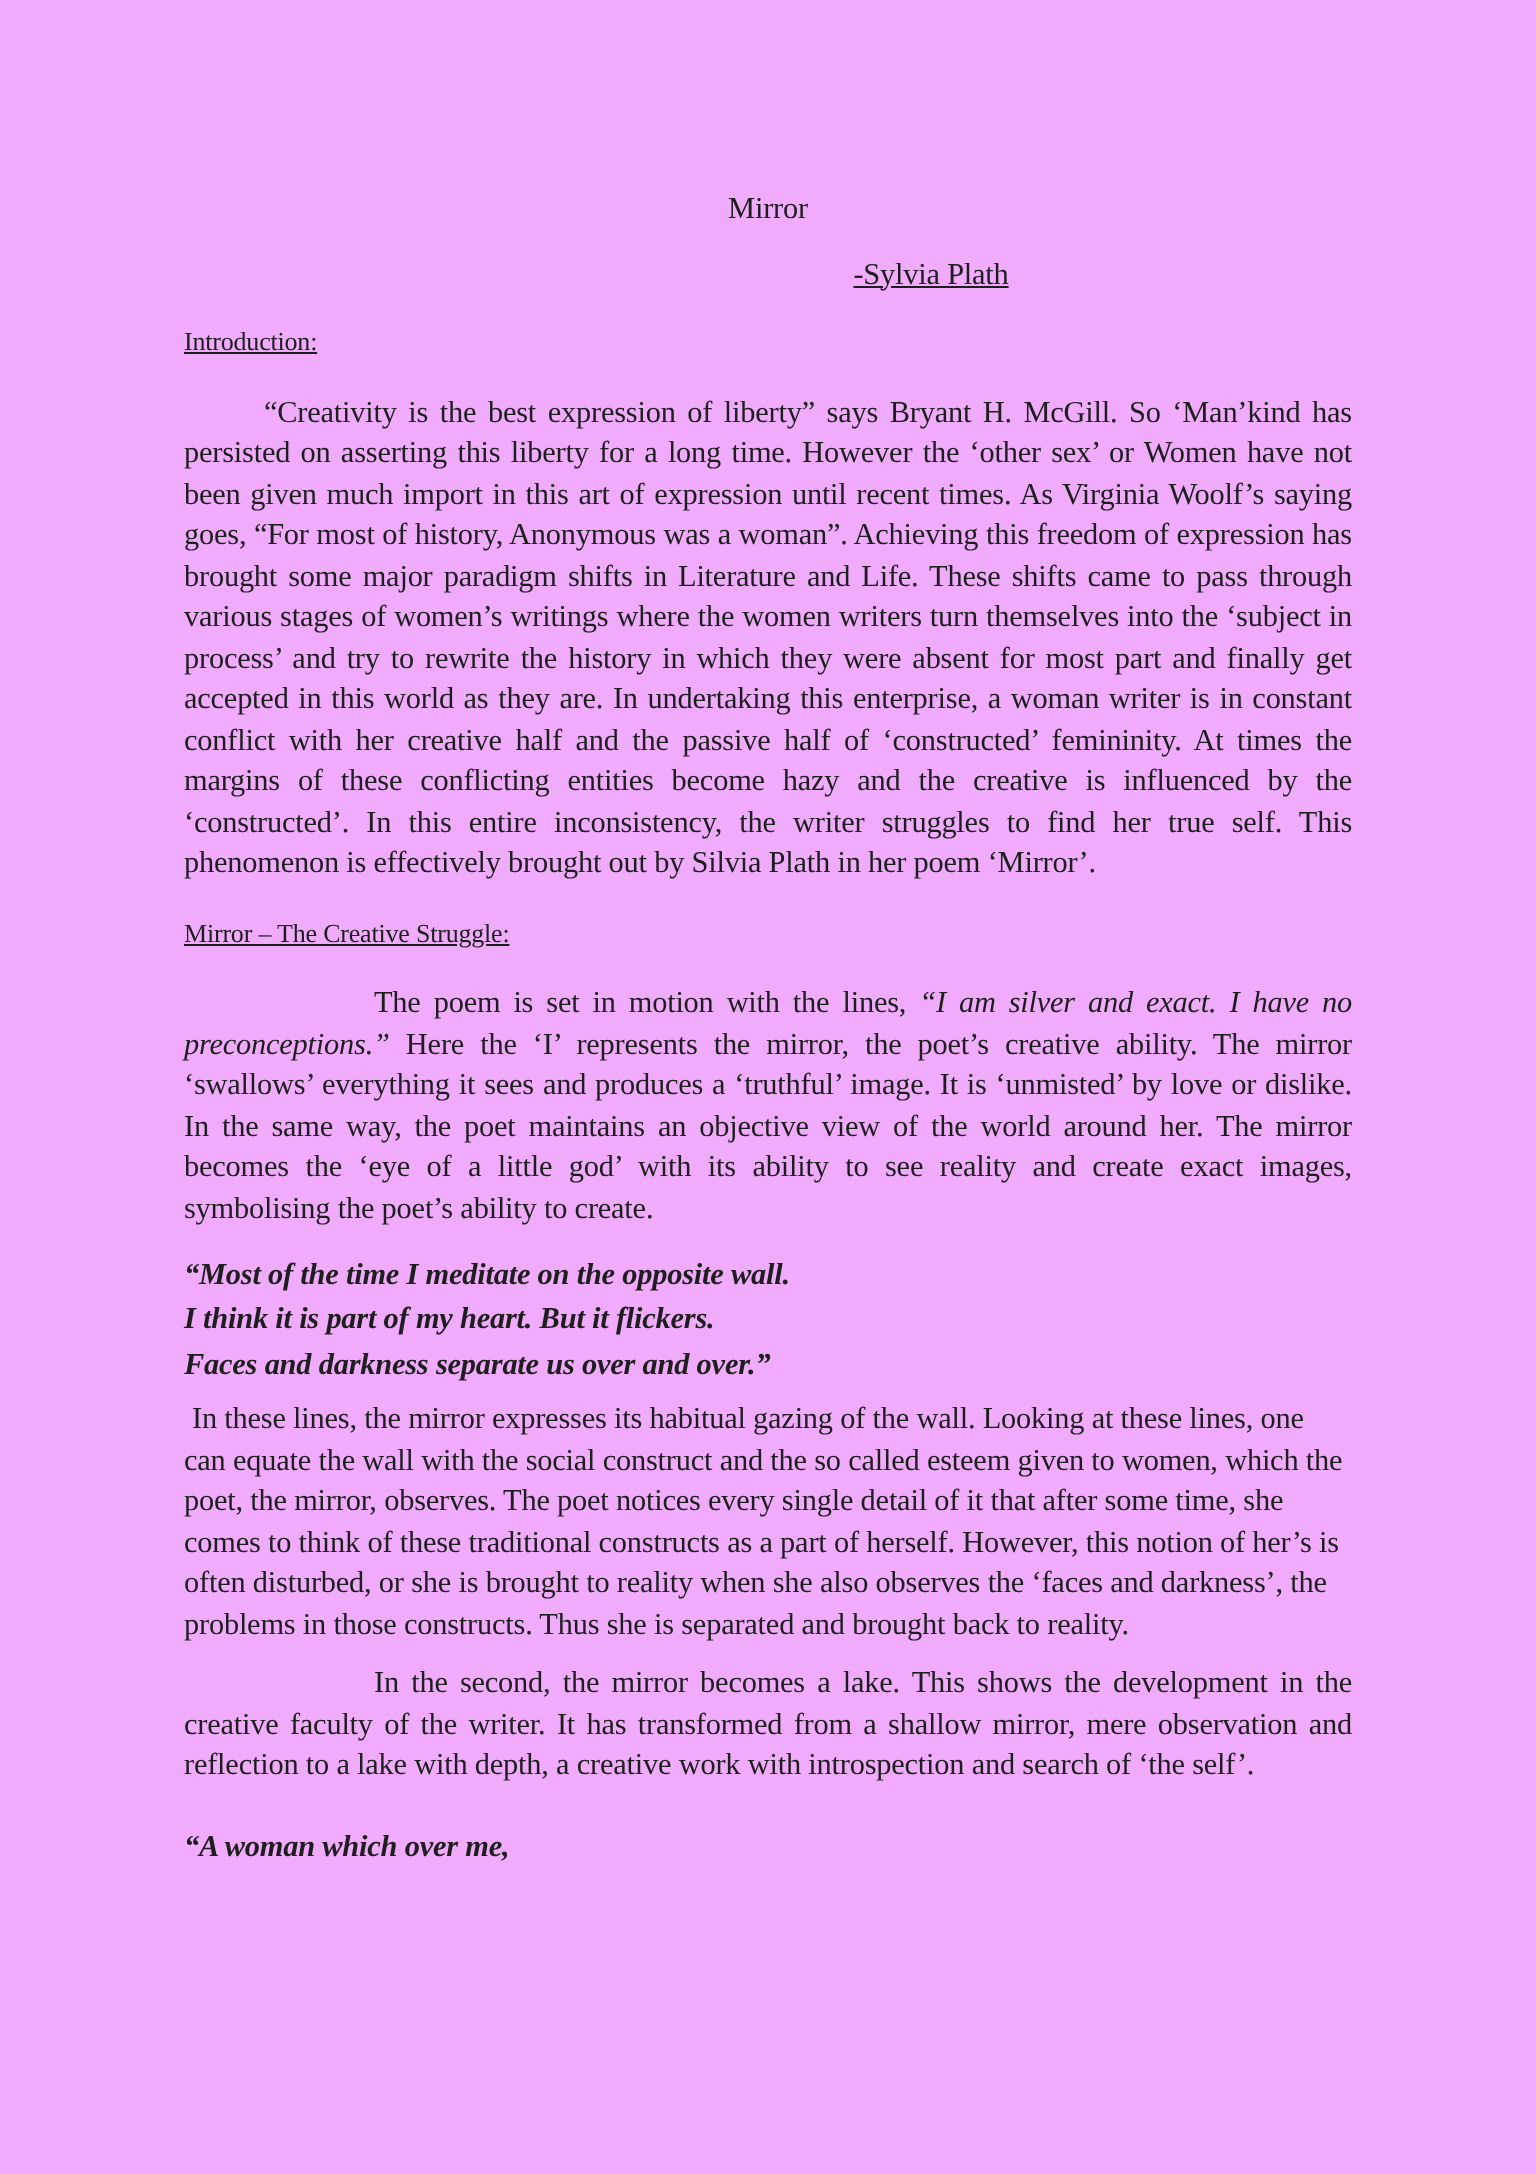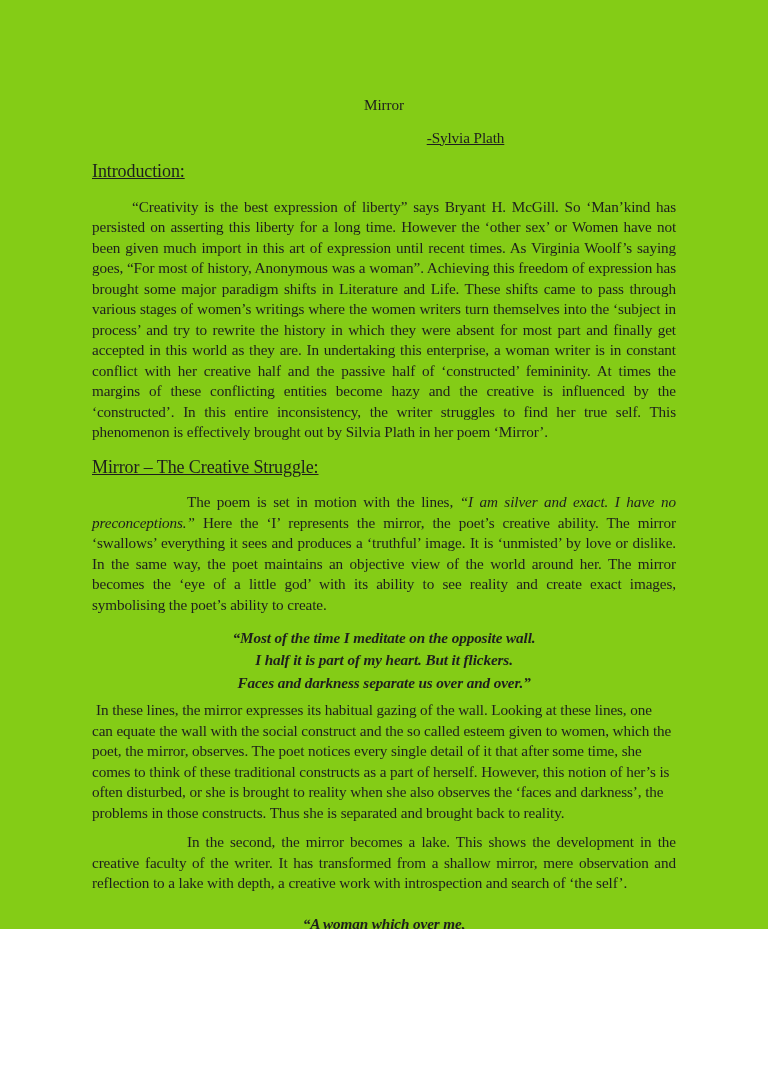--- a/index.html
+++ b/index.html
@@ -3,62 +3,61 @@
 <meta charset="utf-8">
 <style>
   html, body {
     margin: 0;
     padding: 0;
     background: #ffffff;
   }
   .page {
     position: relative;
     width: 768px;
-    height: 929px;
+    height: 1087px;
     box-sizing: border-box;
     margin: 0 auto;
     padding: 95px 92px 30px 92px;
-    background: #84cc16;
+    background: #f0abfc;
     color: #1e1e1e;
     font-family: "Liberation Serif", "DejaVu Serif", serif;
     font-size: 15.2px;
     line-height: 20.5px;
     letter-spacing: -0.1px;
     overflow: hidden;
   }
   .doc-title {
     text-align: center;
     margin: 0 0 12px 0;
   }
   .doc-byline {
     text-align: center;
     padding-left: 163px; 
     margin: 0 0 13px 0;
     text-decoration: underline;
   }
   .heading {
-    font-size: 18px;
+    font-size: 13px;
     font-weight: normal;
     text-decoration: underline;
     margin: 0 0 15px 0;
   }
   .body-para {
     margin: 0 0 14px 0;
   }
   .justify { text-align: justify; }
   .indent-sm { text-indent: 40px; }
   .indent-lg { text-indent: 95px; }
   .lead-space { text-indent: 4px; }
   .italic { font-style: italic; }
   .poem-quote {
-    text-align: center;
     font-style: italic;
     font-weight: bold;
     line-height: 22.4px;
-    margin: 12px;
+    margin: 0;
   }
   .mb-6  { margin-bottom: 6px; }
   .mb-9  { margin-bottom: 9px; }
   .mb-12 { margin-bottom: 12px; }
   .mb-19 { margin-bottom: 19px; }
 </style>
 </head>
 <body>
 
 <div class="page">
@@ -70,21 +69,21 @@
   <h2 class="heading">Introduction:</h2>
 
   <p class="body-para justify indent-sm">“Creativity is the best expression of liberty” says Bryant H. McGill. So ‘Man’kind has persisted on asserting this liberty for a long time. However the ‘other sex’ or Women have not been given much import in this art of expression until recent times. As Virginia Woolf’s saying goes, “For most of history, Anonymous was a woman”. Achieving this freedom of expression has brought some major paradigm shifts in Literature and Life. These shifts came to pass through various stages of women’s writings where the women writers turn themselves into the ‘subject in process’ and try to rewrite the history in which they were absent for most part and finally get accepted in this world as they are. In undertaking this enterprise, a woman writer is in constant conflict with her creative half and the passive half of ‘constructed’ femininity. At times the margins of these conflicting entities become hazy and the creative is influenced by the ‘constructed’.  In this entire inconsistency, the writer struggles to find her true self. This phenomenon is effectively brought out by Silvia Plath in her poem ‘Mirror’.</p>
 
   <h2 class="heading">Mirror – The Creative Struggle:</h2>
 
   <p class="body-para justify indent-lg mb-12"><span>The poem is set in motion with the lines, </span><span class="italic">“I am silver and exact. I have no preconceptions.”</span><span> Here the ‘I’ represents the mirror, the poet’s creative ability. The mirror ‘swallows’ everything it sees and produces a ‘truthful’ image. It is ‘unmisted’ by love or dislike. In the same way, the poet maintains an objective view of the world around her. The mirror becomes the ‘eye of a little god’ with its ability to see reality and create exact images, symbolising the poet’s ability to create.</span></p>
 
   <div class="poem-quote mb-6">
     <div class="poem-line">“Most of the time I meditate on the opposite wall.</div>
-    <div class="poem-line">I half it is part of my heart. But it flickers.</div>
+    <div class="poem-line">I think it is part of my heart. But it flickers.</div>
     <div class="poem-line">Faces and darkness separate us over and over.”</div>
   </div>
 
   <p class="body-para lead-space mb-9">In these lines, the mirror expresses its habitual gazing of the wall. Looking at these lines, one can equate the wall with the social construct and the so called esteem given to women, which the poet, the mirror, observes. The poet notices every single detail of it that after some time, she comes to think of these traditional constructs as a part of herself. However, this notion of her’s is often disturbed, or she is brought to reality when she also observes the ‘faces and darkness’, the problems in those constructs. Thus she is separated and brought back to reality.</p>
 
   <p class="body-para justify indent-lg mb-19">In the second, the mirror becomes a lake. This shows the development in the creative faculty of the writer. It has transformed from a shallow mirror, mere observation and reflection to a lake with depth, a creative work with introspection and search of ‘the self’.</p>
 
   <div class="poem-quote">
     <div class="poem-line">“A woman which over me,</div>
   </div>

